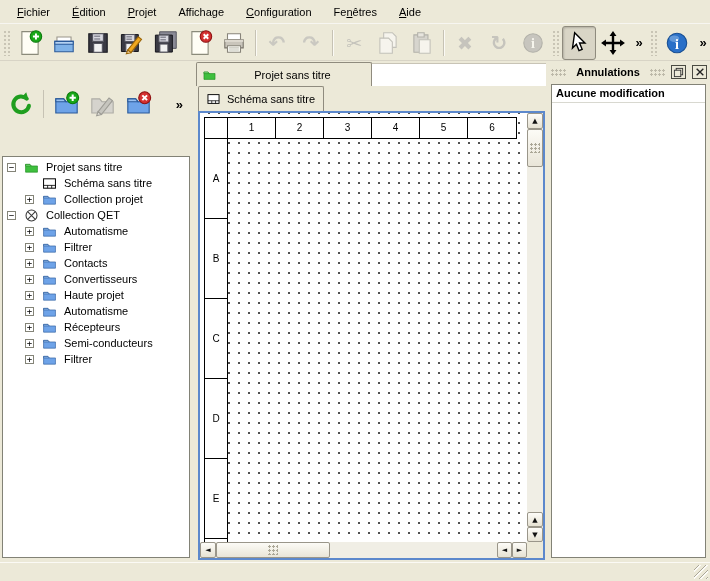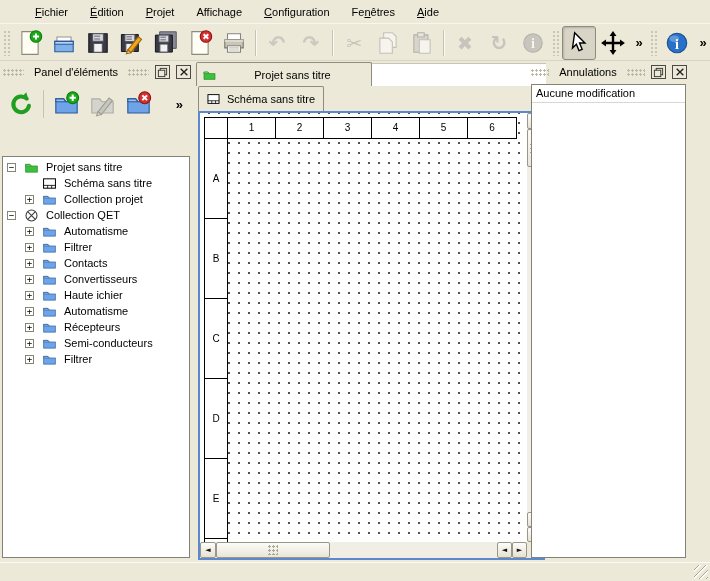--- a/index.html
+++ b/index.html
@@ -11,21 +11,21 @@
     font-size: 11px;
     color: #000;
     overflow: hidden;
   }
   .icon { display:inline-flex; align-items:center; justify-content:center; }
   .icon svg { width:100%; height:100%; display:block; }
   .glyph { display:inline-flex; align-items:center; justify-content:center; font-family:"DejaVu Sans", sans-serif; }
 
   
   .menubar { position:absolute; left:0; top:0; width:710px; height:24px;
-    display:flex; align-items:center; padding-left:24px; background:#ece9d8;
+    display:flex; align-items:center; padding-left:6px; background:#ece9d8;
     border-bottom:1px solid #f7f6f1; }
   .menu-item { padding:3px 11px; cursor:default; }
   .menu-item u { text-decoration:underline; }
 
   
   .toolbar { position:absolute; left:0; top:25px; width:710px; height:36px;
     display:flex; align-items:center; padding-left:1px;
     border-bottom:1px solid #d8d4c6; }
   .tb-group { display:flex; align-items:center; height:36px; }
   .tb-handle { width:8px; height:26px; margin:0 2px;
@@ -67,21 +67,21 @@
     background:#fff; border:1px solid #828276; overflow:hidden; padding-top:2px; }
   .tree-row { height:16px; display:flex; align-items:center; white-space:nowrap; }
   .exp { width:9px; height:9px; border:1px solid #848478; background:#fff; flex:0 0 9px;
     display:flex; align-items:center; justify-content:center;
     font-size:9px; line-height:7px; font-family:"DejaVu Sans Mono", monospace; margin-right:6px; }
   .exp-spacer { width:15px; flex:0 0 15px; }
   .tree-icon { width:19px; height:15px; flex:0 0 19px; margin-right:5px; }
   .tree-icon svg { width:100%; height:100%; }
 
   
-  #right-dock { left:528px; width:162px; }
+  #right-dock { left:548px; width:162px;font-weight:bold; }
   .undo-list { position:absolute; left:3px; right:4px; top:22px; bottom:23px;
     background:#fff; border:1px solid #828276; }
   .undo-item { padding:2px 8px 3px 4px; border-bottom:1px solid #d8d8d0; }
 
   
   .project-tabbar { position:absolute; left:196px; top:62px; width:350px; height:24px; }
   .project-tab { position:absolute; left:0; top:0; width:176px; height:24px;
     background:#ece9d8; border:1px solid #8f8b7e; border-bottom:none;
     border-radius:2px 2px 0 0; display:flex; align-items:center; padding:0 4px; }
   .project-tab .tab-label { flex:1; text-align:center; }
@@ -310,40 +310,20 @@
             <ellipse cx="9.5" cy="8" rx="4.5" ry="3" fill="#7aaae0" opacity=".7"></ellipse>
             <text x="12" y="17.2" font-size="13" font-weight="bold" fill="#fff" text-anchor="middle" font-family="Liberation Serif, serif">i</text>
           </svg>
         </span>
       </div>
       <div class="tb-overflow">»</div>
     </div>
   </div>
 
 <div class="dock" id="left-dock">
-  <div class="dock-title">
-    <span class="dock-tex"></span>
-    <span class="dock-title-label">Panel d'éléments</span>
-    <span class="dock-tex"></span>
-    <span class="dock-btn">
-      <span class="icon" style="width:11px;height:11px">
-        <svg viewBox="0 0 12 12" fill="none" stroke="#333">
-            <rect x="3.5" y="1.5" width="7" height="7"></rect>
-            <rect x="1.5" y="3.5" width="7" height="7" fill="#ece9d8"></rect>
-          </svg>
-      </span>
-    </span>
-    <span class="dock-btn">
-      <span class="icon" style="width:10px;height:10px">
-        <svg viewBox="0 0 12 12">
-            <path d="M2 2l8 8M10 2l-8 8" stroke="#222" stroke-width="1.6"></path>
-          </svg>
-      </span>
-    </span>
-  </div>
   <div class="panel-toolbar" id="panel-toolbar">
       <div class="pt-btn">
         <span class="icon" style="width:27px;height:27px">
           <svg viewBox="0 0 24 24">
             <path d="M18.6 13.2a7 7 0 1 1-2-6.4" fill="none" stroke="#1f9e1f" stroke-width="3.6" stroke-linecap="round"></path>
             <path d="M16.2 1.2l2 6.6-6.6-1.6z" fill="#1f9e1f"></path>
           </svg>
         </span>
       </div>
       <div class="pt-sep"></div>
@@ -460,21 +440,21 @@
         <span>Convertisseurs</span>
       </div>
       <div class="tree-row" style="padding-left:22px">
         <span class="exp">+</span>
         <span class="tree-icon icon">
           <svg viewBox="0 0 24 24">
             <path d="M2.5 7h7l2 2.5h10v10h-19z" fill="#6ea3e8" stroke="#2a5a9a"></path>
             <path d="M2.5 7h7l2 2.5H2.5z" fill="#9cc2f0" stroke="#2a5a9a"></path>
           </svg>
         </span>
-        <span>Haute ichier</span>
+        <span>Haute projet</span>
       </div>
       <div class="tree-row" style="padding-left:22px">
         <span class="exp">+</span>
         <span class="tree-icon icon">
           <svg viewBox="0 0 24 24">
             <path d="M2.5 7h7l2 2.5h10v10h-19z" fill="#6ea3e8" stroke="#2a5a9a"></path>
             <path d="M2.5 7h7l2 2.5H2.5z" fill="#9cc2f0" stroke="#2a5a9a"></path>
           </svg>
         </span>
         <span>Automatisme</span>

